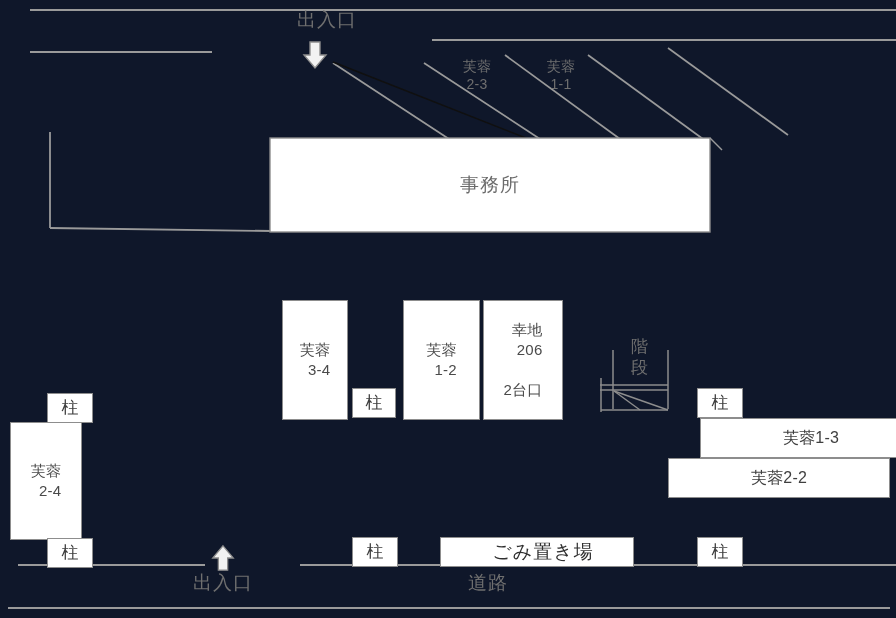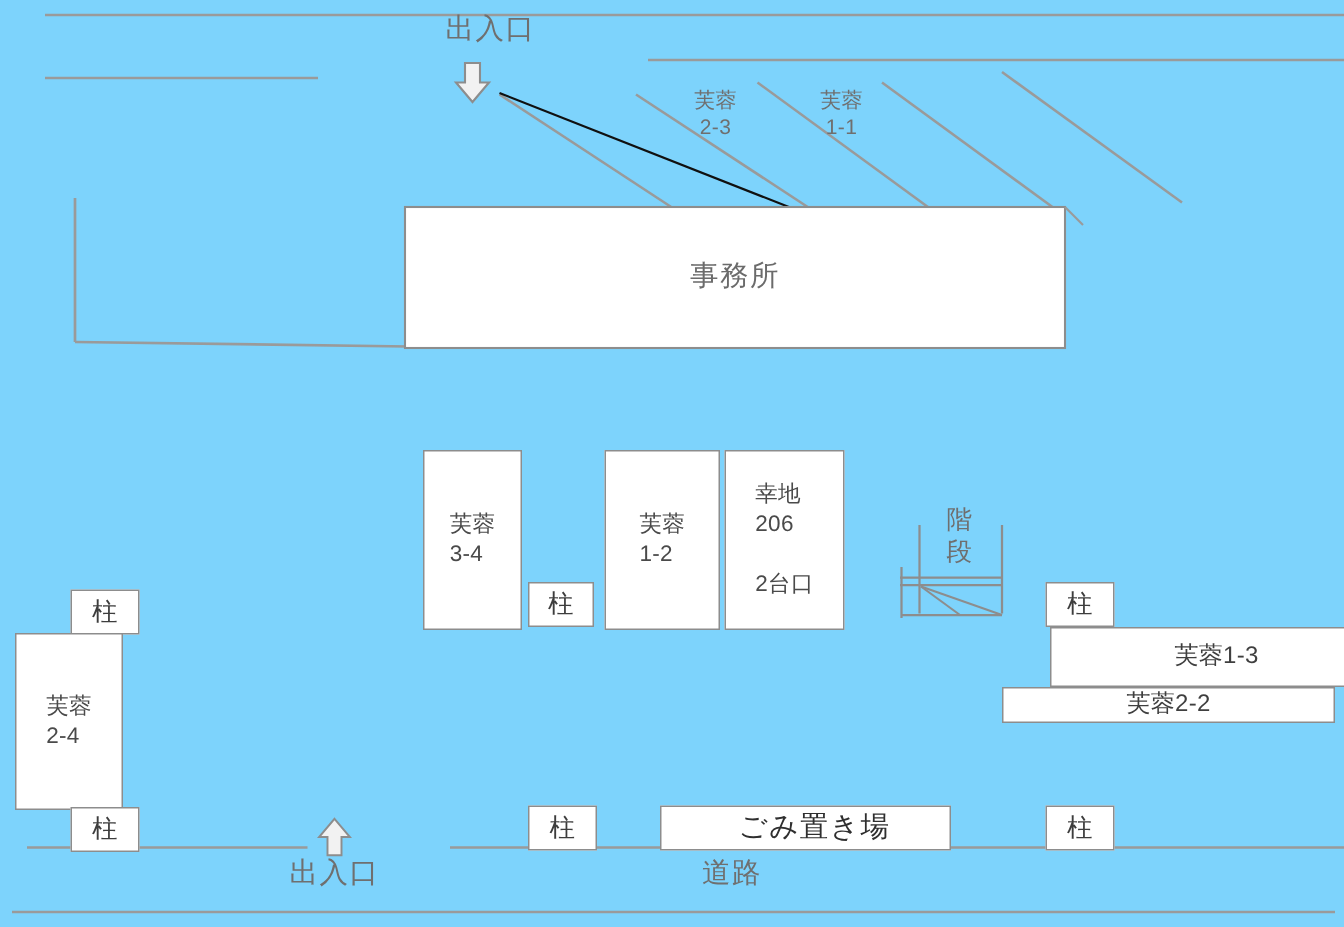--- a/index.html
+++ b/index.html
@@ -8,38 +8,38 @@
     padding: 0;
     background: #ffffff;
   }
   body {
     font-family: "Liberation Sans", "DejaVu Sans", sans-serif;
   }
   #canvas {
     position: relative;
     width: 896px;
     height: 618px;
-    background: #7dd3fc;
+    background: #0f172a;
     overflow: hidden;
   }
 
   
   .box {
     position: absolute;
     box-sizing: border-box;
     border: 1.3px solid #8d8d8d;
     background: #ffffff;
     display: flex;
     flex-direction: column;
     align-items: center;
     justify-content: center;
     color: #4a4a4a;
     font-size: 15px;
     line-height: 1.32;
-    text-align: left;
+    text-align: right;
     white-space: pre-line;
     letter-spacing: .2px;
   }
   .box.pillar {
     font-size: 17px;
     color: #3d3d3d;
   }
   .box.wide {
     font-size: 16px;
     color: #3f3f3f;
@@ -156,21 +156,21 @@
   <div class="box pillar" style="left:47px; top:393px; width:46px; height:30px;">柱</div>
 
   <div class="box" style="left:10px; top:422px; width:72px; height:118px;">芙蓉
 2-4</div>
 
   <div class="box pillar" style="left:47px; top:538px; width:46px; height:30px;">柱</div>
 
   <div class="box pillar" style="left:697px; top:388px; width:46px; height:30px;">柱</div>
 
   <div class="box wide" style="left:700px; top:418px; width:222px; height:40px;">芙蓉1-3</div>
-  <div class="box wide" style="left:668px; top:458px; width:222px; height:24px;">芙蓉2-2</div>
+  <div class="box wide" style="left:668px; top:458px; width:222px; height:40px;">芙蓉2-2</div>
 
   <div class="box pillar" style="left:697px; top:537px; width:46px; height:30px;">柱</div>
 
   <div class="box pillar" style="left:352px; top:537px; width:46px; height:30px;">柱</div>
 
   <div class="box trash" style="left:440px; top:537px; width:194px; height:30px;padding-left:12px;">ごみ置き場</div>
 
   <svg class="arrow" style="left:209px; top:544px;" width="28" height="28" viewBox="0 0 30 30">
     <polygon points="15,2 26,15 20,15 20,28 10,28 10,15 4,15" fill="#f2f2f2" stroke="#8d8d8d" stroke-width="1.4"></polygon>
   </svg>

